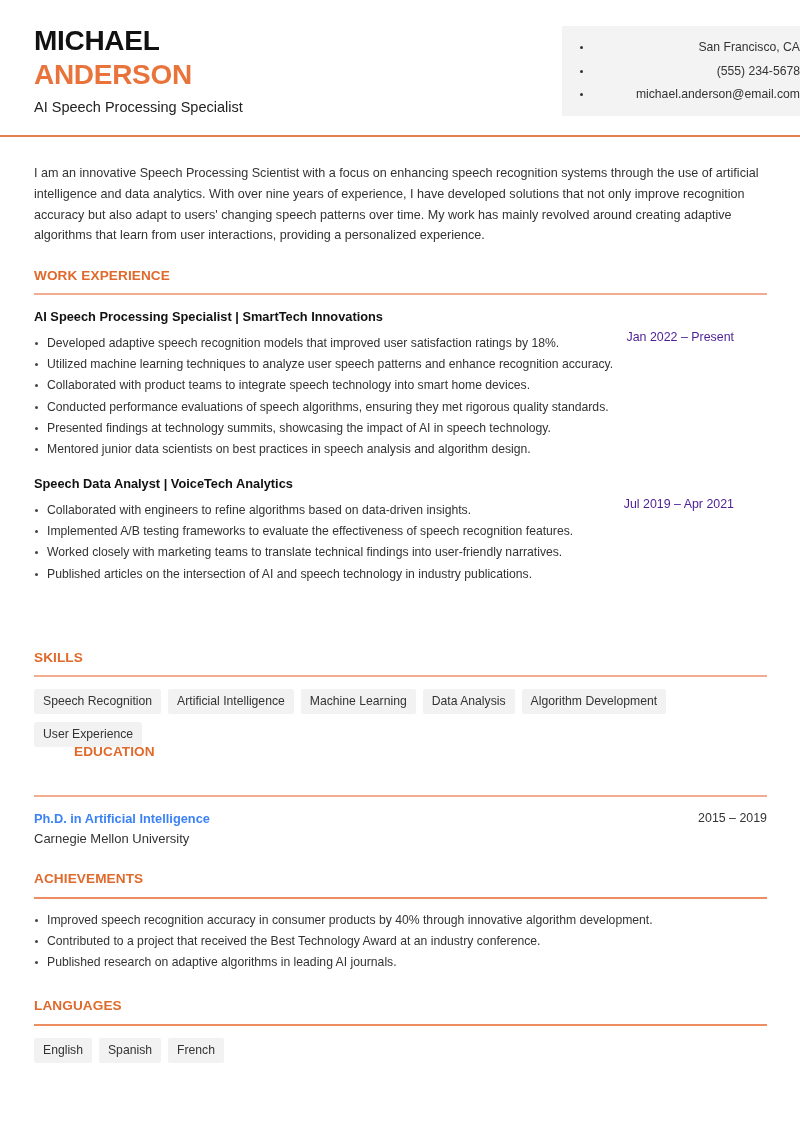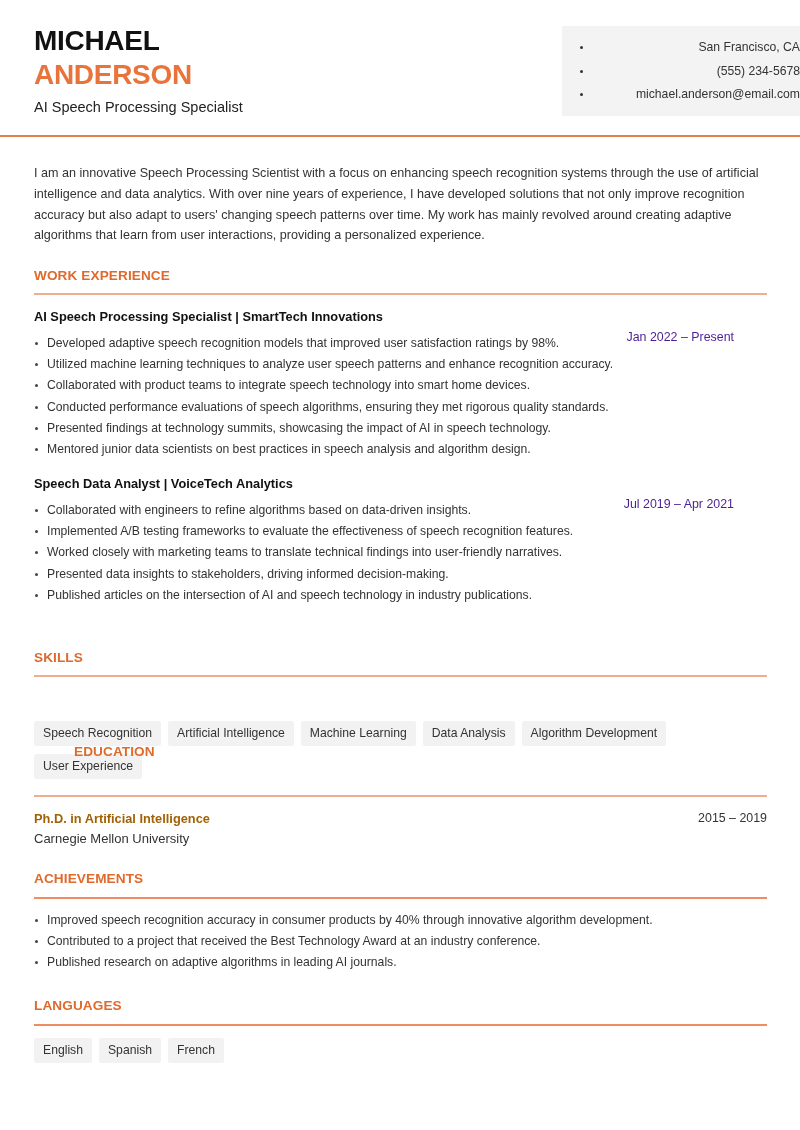--- a/index.html
+++ b/index.html
@@ -24,21 +24,21 @@
 
   .job-head { position: absolute; left: 34px; width: 733px; font-size: 12.8px; font-weight: 700; color: #111; }
   .job-date { position: absolute; right: 33px; font-size: 12.4px; color: #4c1d95; font-weight: 400; margin-top: 21px; }
   .bullets { position: absolute; left: 34px; width: 740px; }
   .bullets li { list-style: none; font-size: 12.2px; color: #333; height: 21.2px; line-height: 18px; position: relative; padding-left: 13px; }
   .bullets li::before { content: ""; position: absolute; left: 1px; top: 8px; width: 3px; height: 3px; border-radius: 50%; background: #444; }
 
   .chips { position: absolute; left: 34px; width: 740px; display: flex; flex-wrap: wrap; gap: 8px 7px; }
   .chip { background: #f2f2f2; font-size: 12.2px; color: #333; padding: 0 9px; height: 25px; line-height: 25px; border-radius: 2px; }
 
-  .edu-degree { position: absolute; left: 34px; top: 811px; font-size: 12.8px; font-weight: 700; color: #a16207; }
+  .edu-degree { position: absolute; left: 34px; top: 811px; font-size: 12.8px; font-weight: 700; color: #3b82f6; }
   .edu-date { position: absolute; right: 33px; top: 811px; font-size: 12.4px; color: #333; }
   .edu-school { position: absolute; left: 34px; top: 831px; font-size: 13px; color: #333; }
 </style>
 </head>
 <body>
 
 <div class="header">
   <div class="name">
     <span class="first">MICHAEL</span>
     <span class="last">ANDERSON</span>
@@ -54,43 +54,42 @@
 <p class="summary">I am an innovative Speech Processing Scientist with a focus on enhancing speech recognition systems through the use of artificial intelligence and data analytics. With over nine years of experience, I have developed solutions that not only improve recognition accuracy but also adapt to users' changing speech patterns over time. My work has mainly revolved around creating adaptive algorithms that learn from user interactions, providing a personalized experience.</p>
 
 <div class="section-title" style="top:268px;">WORK EXPERIENCE</div>
 <div class="rule" style="top:293px;"></div>
 
 <div class="job-head" style="top:309px;">
   <span>AI Speech Processing Specialist | SmartTech Innovations</span>
   <span class="job-date" style="top:0;">Jan 2022 – Present</span>
 </div>
 <ul class="bullets" style="top:334px;">
-  <li>Developed adaptive speech recognition models that improved user satisfaction ratings by 98%.</li>
+  <li>Developed adaptive speech recognition models that improved user satisfaction ratings by 18%.</li>
   <li>Utilized machine learning techniques to analyze user speech patterns and enhance recognition accuracy.</li>
   <li>Collaborated with product teams to integrate speech technology into smart home devices.</li>
   <li>Conducted performance evaluations of speech algorithms, ensuring they met rigorous quality standards.</li>
   <li>Presented findings at technology summits, showcasing the impact of AI in speech technology.</li>
   <li>Mentored junior data scientists on best practices in speech analysis and algorithm design.</li>
 </ul>
 
 <div class="job-head" style="top:476px;">
   <span>Speech Data Analyst | VoiceTech Analytics</span>
   <span class="job-date" style="top:0;">Jul 2019 – Apr 2021</span>
 </div>
 <ul class="bullets" style="top:501px;">
   <li>Collaborated with engineers to refine algorithms based on data-driven insights.</li>
   <li>Implemented A/B testing frameworks to evaluate the effectiveness of speech recognition features.</li>
   <li>Worked closely with marketing teams to translate technical findings into user-friendly narratives.</li>
-  <li>Presented data insights to stakeholders, driving informed decision-making.</li>
   <li>Published articles on the intersection of AI and speech technology in industry publications.</li>
 </ul>
 
 <div class="section-title" style="top:650px;">SKILLS</div>
 <div class="rule" style="top:675px;"></div>
-<div class="chips" style="top:689px;margin-top:32px;">
+<div class="chips" style="top:689px;">
   <span class="chip">Speech Recognition</span>
   <span class="chip">Artificial Intelligence</span>
   <span class="chip">Machine Learning</span>
   <span class="chip">Data Analysis</span>
   <span class="chip">Algorithm Development</span>
   <span class="chip">User Experience</span>
 </div>
 
 <div class="section-title" style="top:744px;padding-left:40px;">EDUCATION</div>
 <div class="rule" style="top:795px;"></div>

